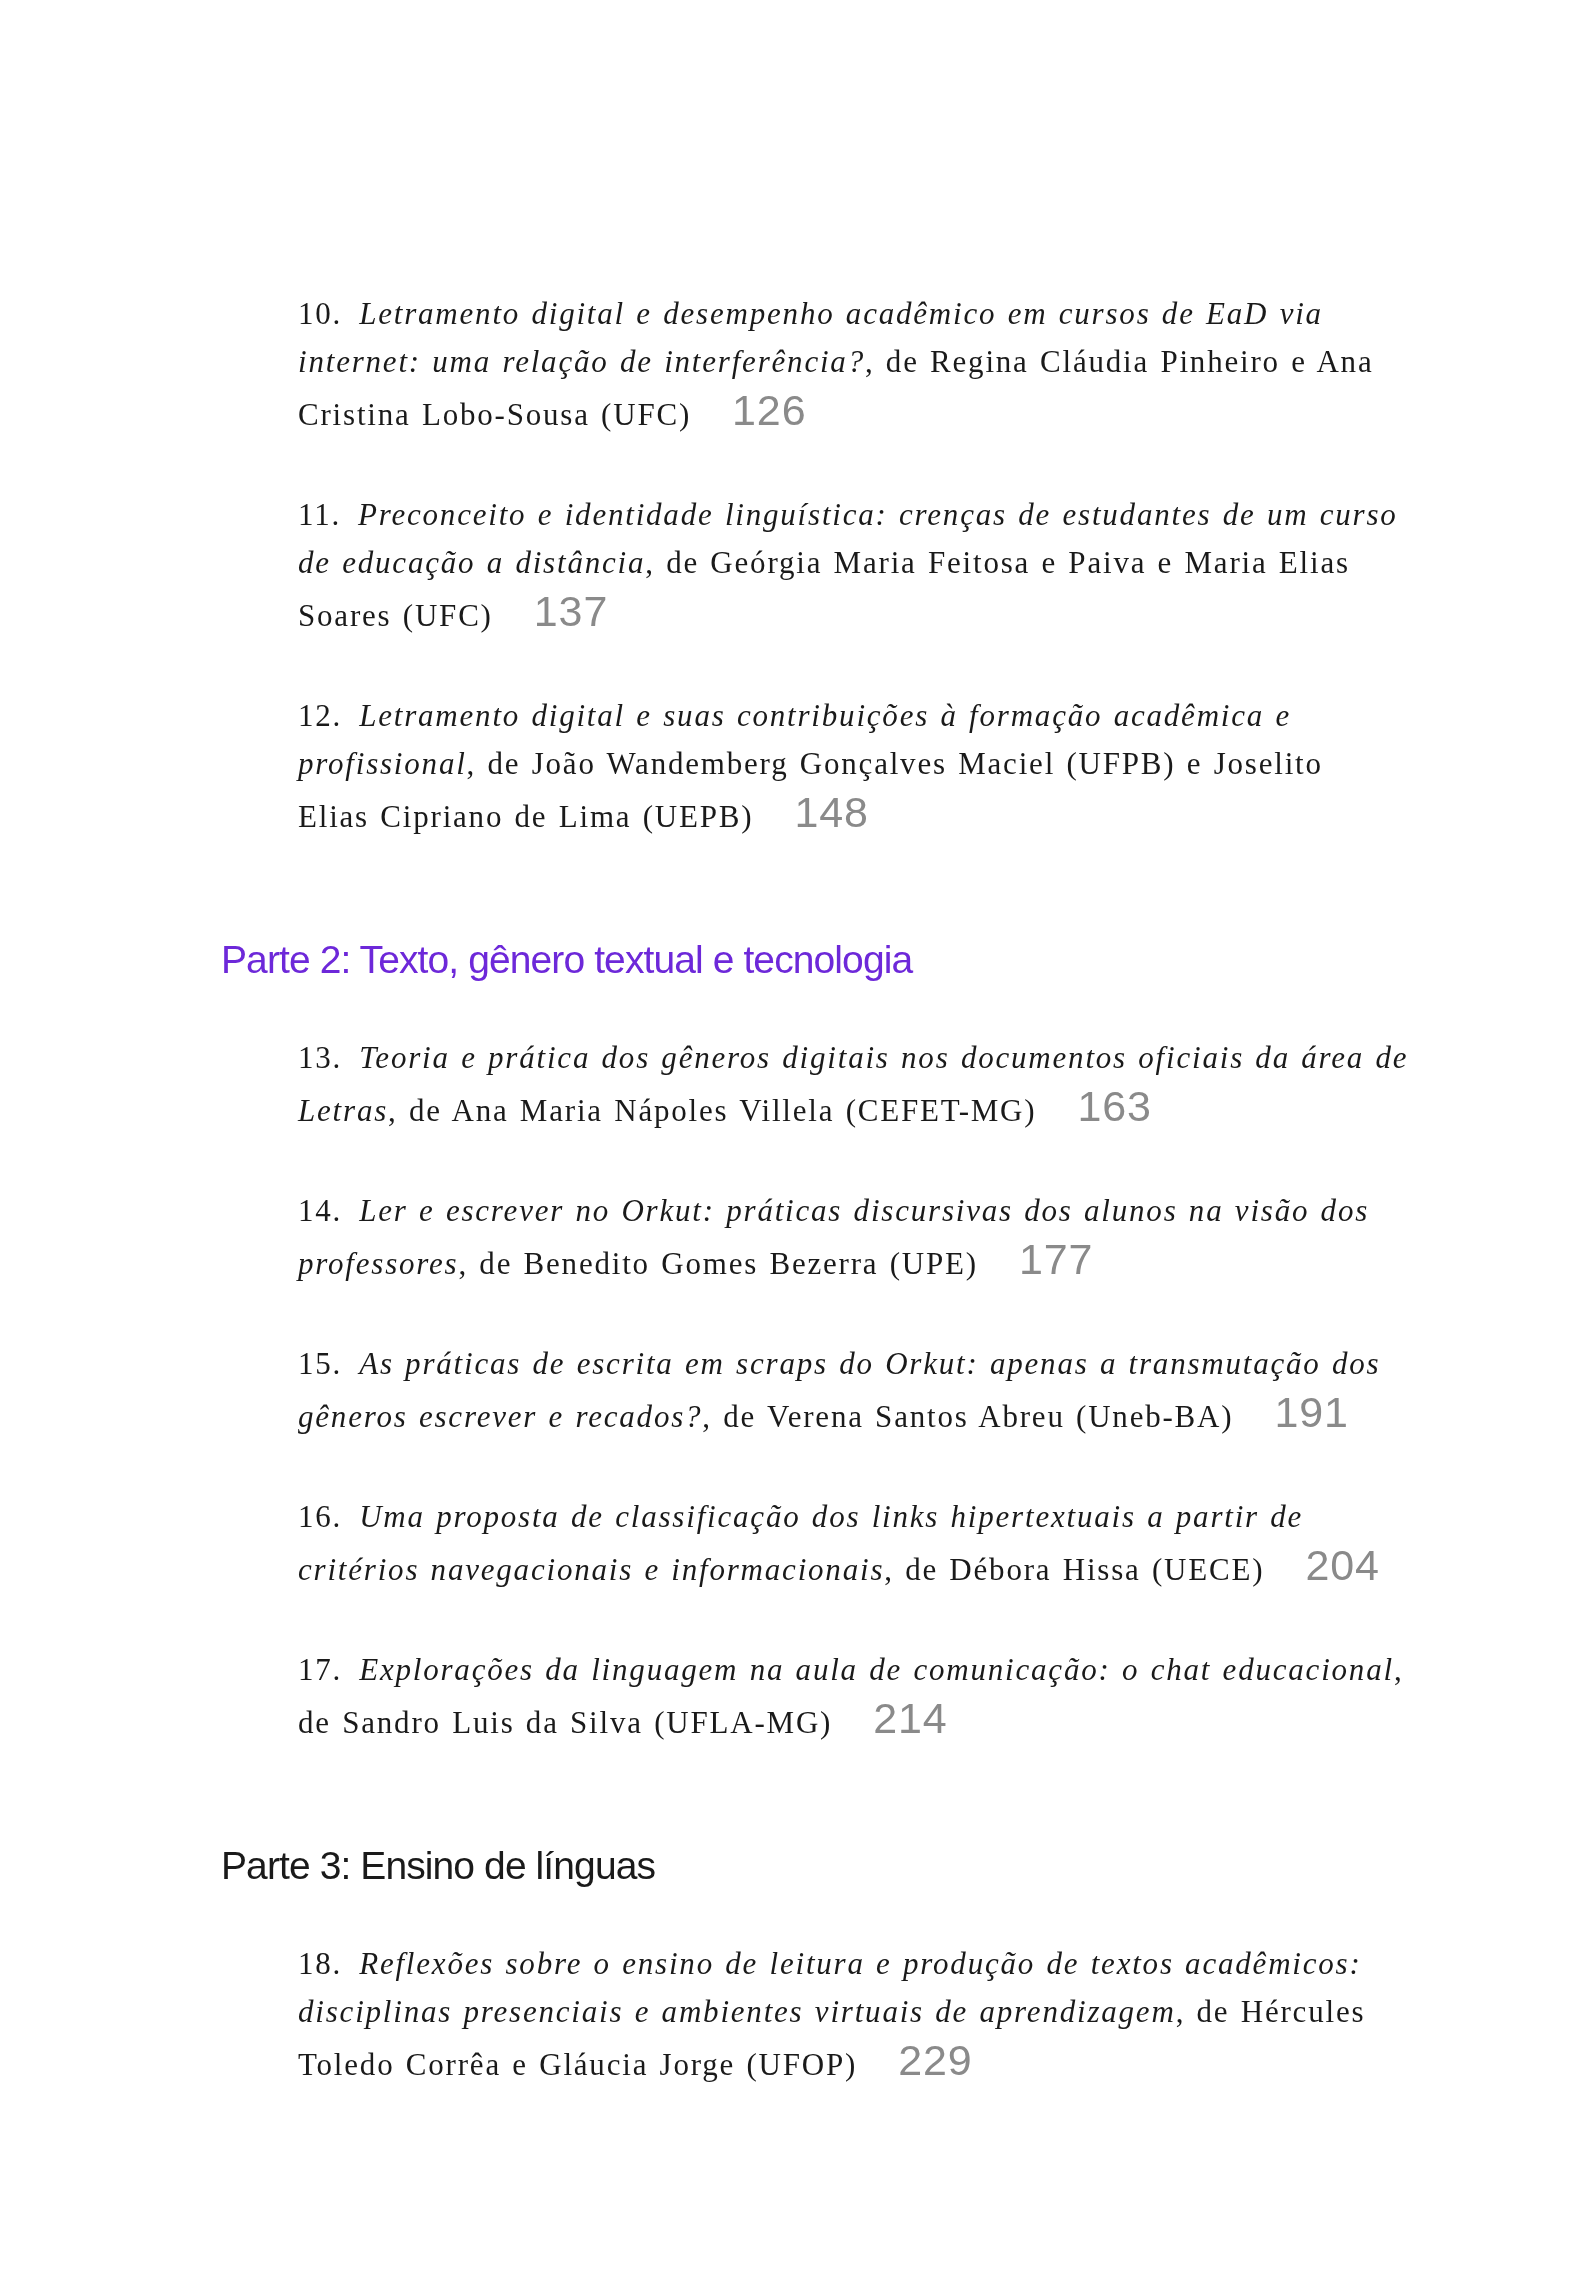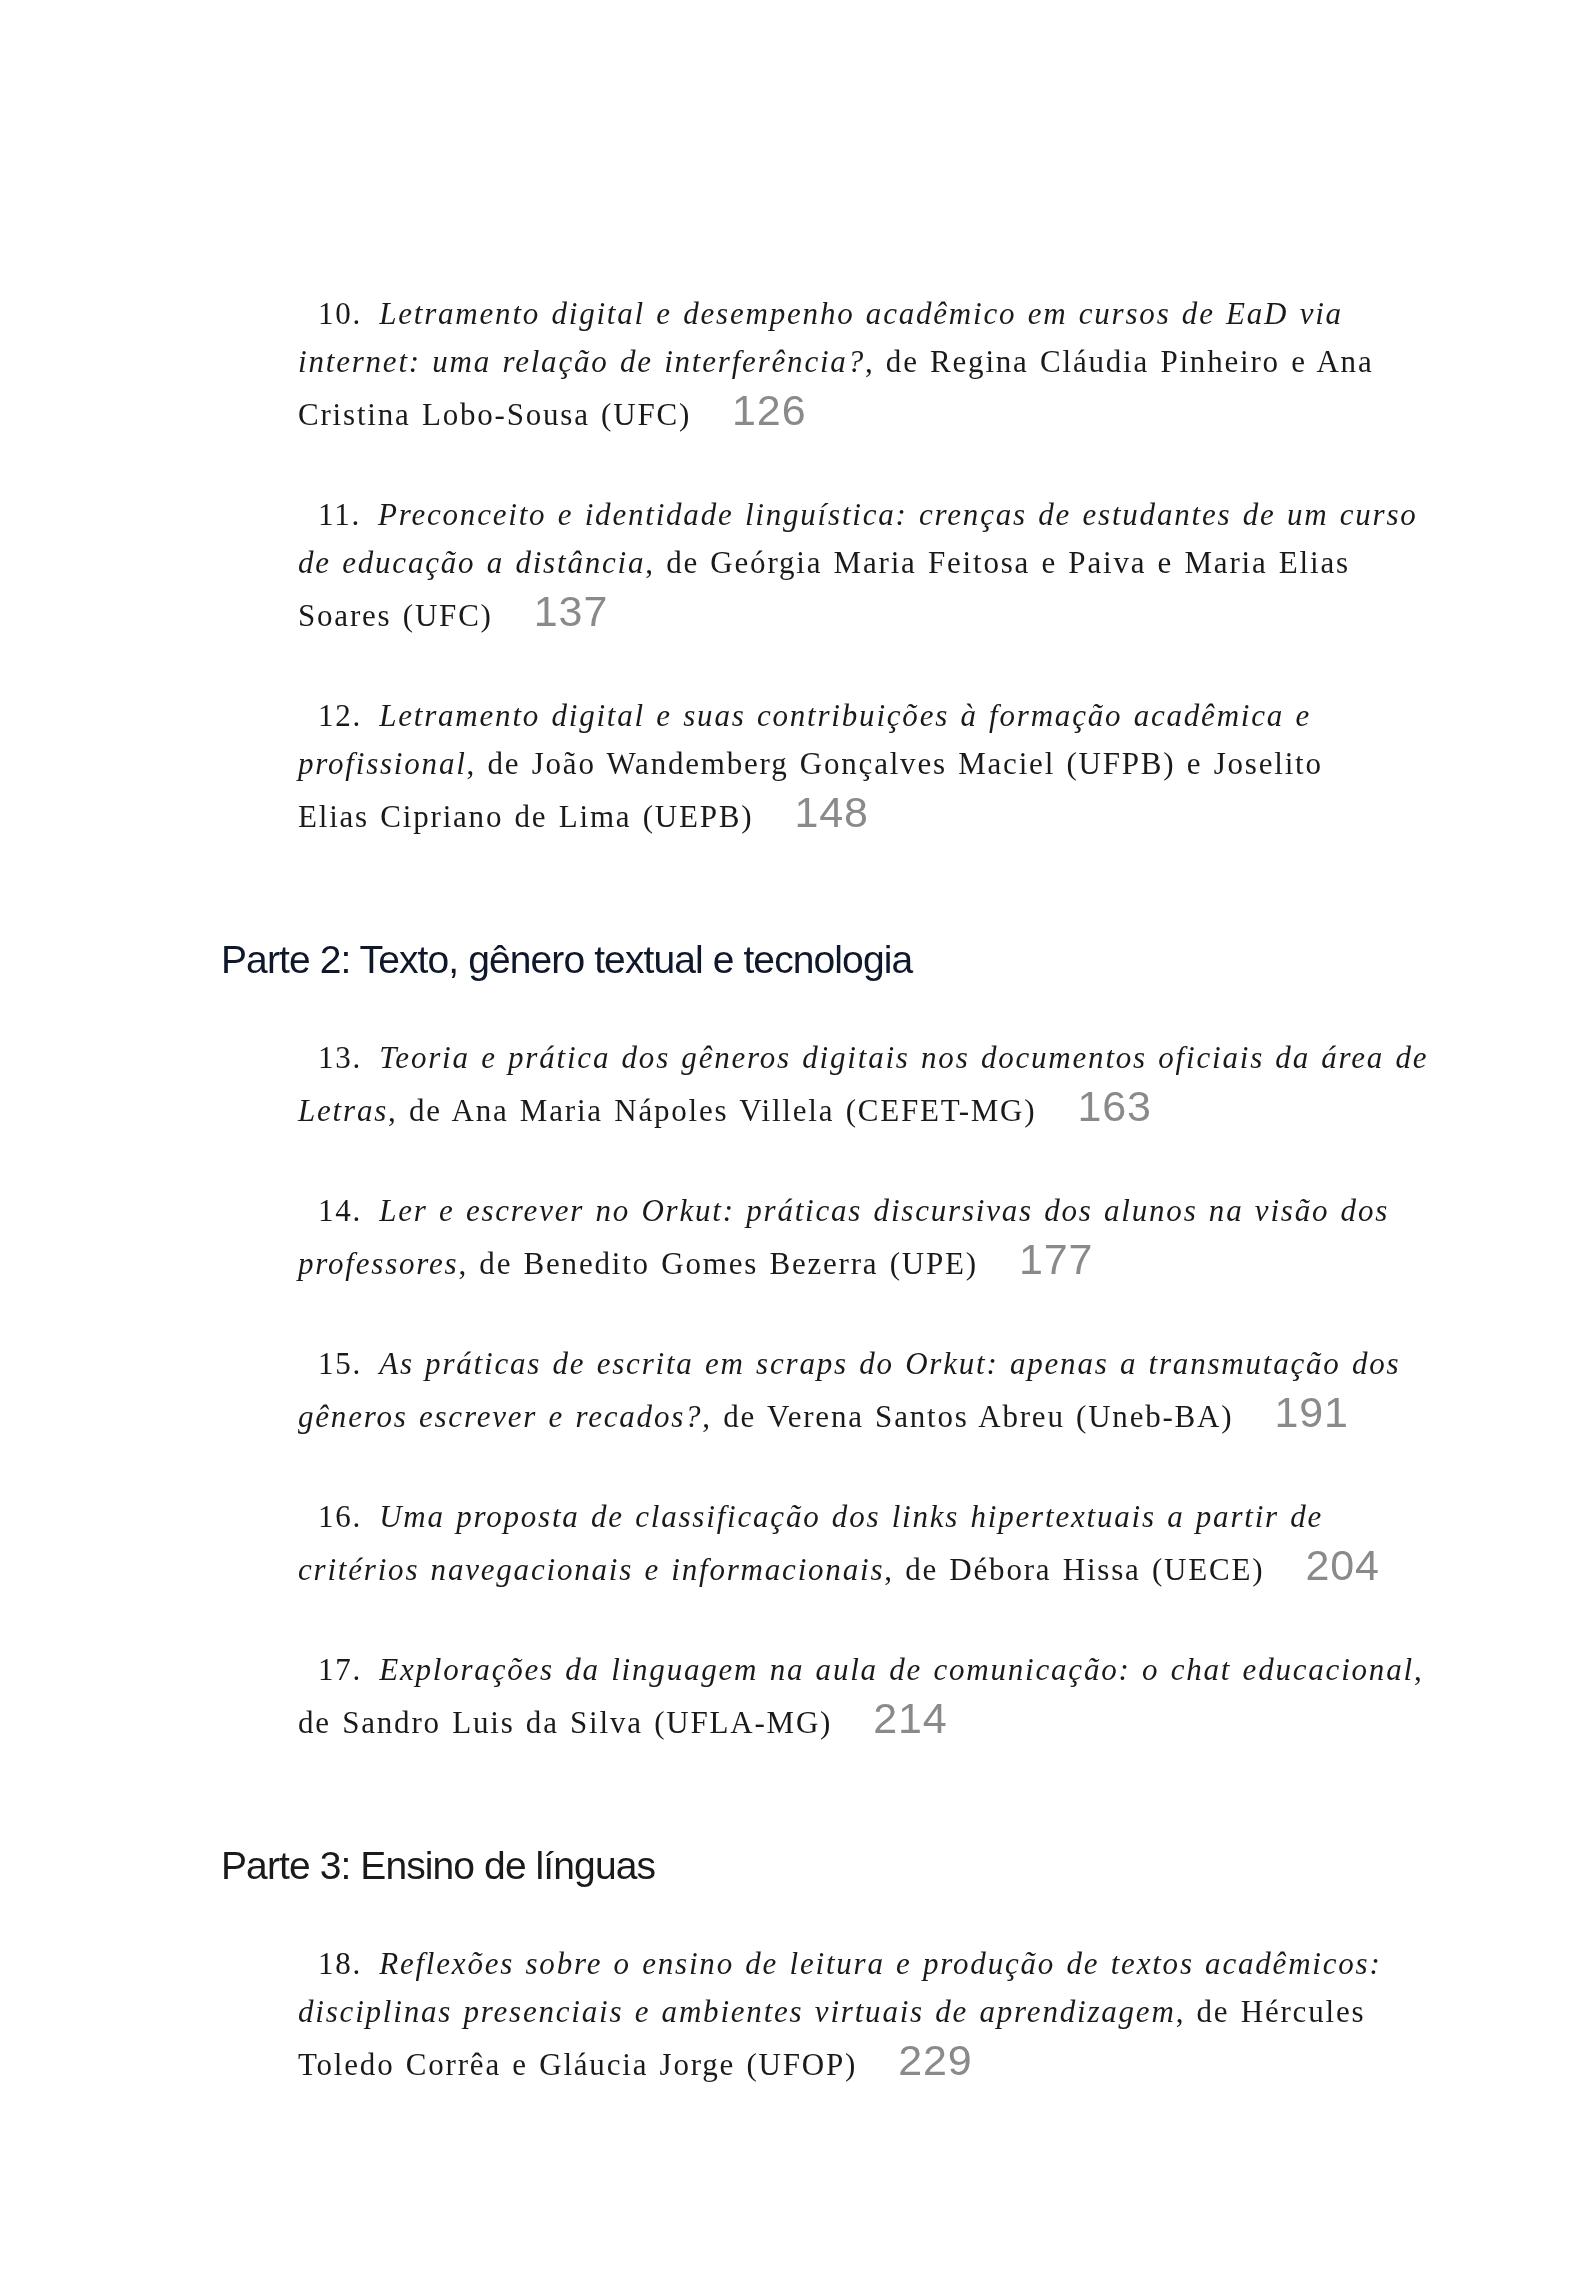--- a/index.html
+++ b/index.html
@@ -33,21 +33,20 @@
     color: #1a1a1a;
     letter-spacing: 1.8px;
     word-spacing: 1.8px;
   }
   .toc-line {
     white-space: nowrap;
   }
   .num {
     font-style: normal;
     margin-right: 17px;
-    margin-left: 20px;
   }
   .seg-italic {
     font-style: italic;
   }
   .seg-roman {
     font-style: normal;
   }
   .seg-page {
     font-family: "Liberation Sans", sans-serif;
     font-style: normal;
@@ -80,21 +79,21 @@
       <div class="toc-item" style="color: rgb(26, 26, 26);">
         <div class="toc-line"><span class="num">11.</span><span class="seg-italic">Preconceito e identidade linguística: crenças de estudantes de um curso</span></div>
         <div class="toc-line"><span class="seg-italic">de educação a distância</span><span class="seg-roman">, de Geórgia Maria Feitosa e Paiva e Maria Elias</span></div>
         <div class="toc-line"><span class="seg-roman">Soares (UFC)</span><span class="seg-page" style="color: rgb(138, 138, 138);">137</span></div>
       </div>
       <div class="toc-item" style="color: rgb(26, 26, 26);">
         <div class="toc-line"><span class="num">12.</span><span class="seg-italic">Letramento digital e suas contribuições à formação acadêmica e</span></div>
         <div class="toc-line"><span class="seg-italic">profissional</span><span class="seg-roman">, de João Wandemberg Gonçalves Maciel (UFPB) e Joselito</span></div>
         <div class="toc-line"><span class="seg-roman">Elias Cipriano de Lima (UEPB)</span><span class="seg-page" style="color: rgb(138, 138, 138);">148</span></div>
       </div>
-      <div class="part-heading" style="color: #0f172a;">Parte 2: Texto, gênero textual e tecnologia</div>
+      <div class="part-heading" style="color: #6d28d9;">Parte 2: Texto, gênero textual e tecnologia</div>
       <div class="toc-item" style="color: rgb(26, 26, 26);">
         <div class="toc-line"><span class="num">13.</span><span class="seg-italic">Teoria e prática dos gêneros digitais nos documentos oficiais da área de</span></div>
         <div class="toc-line"><span class="seg-italic">Letras</span><span class="seg-roman">, de Ana Maria Nápoles Villela (CEFET-MG)</span><span class="seg-page" style="color: rgb(138, 138, 138);">163</span></div>
       </div>
       <div class="toc-item" style="color: rgb(26, 26, 26);">
         <div class="toc-line"><span class="num">14.</span><span class="seg-italic">Ler e escrever no Orkut: práticas discursivas dos alunos na visão dos</span></div>
         <div class="toc-line"><span class="seg-italic">professores</span><span class="seg-roman">, de Benedito Gomes Bezerra (UPE)</span><span class="seg-page" style="color: rgb(138, 138, 138);">177</span></div>
       </div>
       <div class="toc-item" style="color: rgb(26, 26, 26);">
         <div class="toc-line"><span class="num">15.</span><span class="seg-italic">As práticas de escrita em scraps do Orkut: apenas a transmutação dos</span></div>

